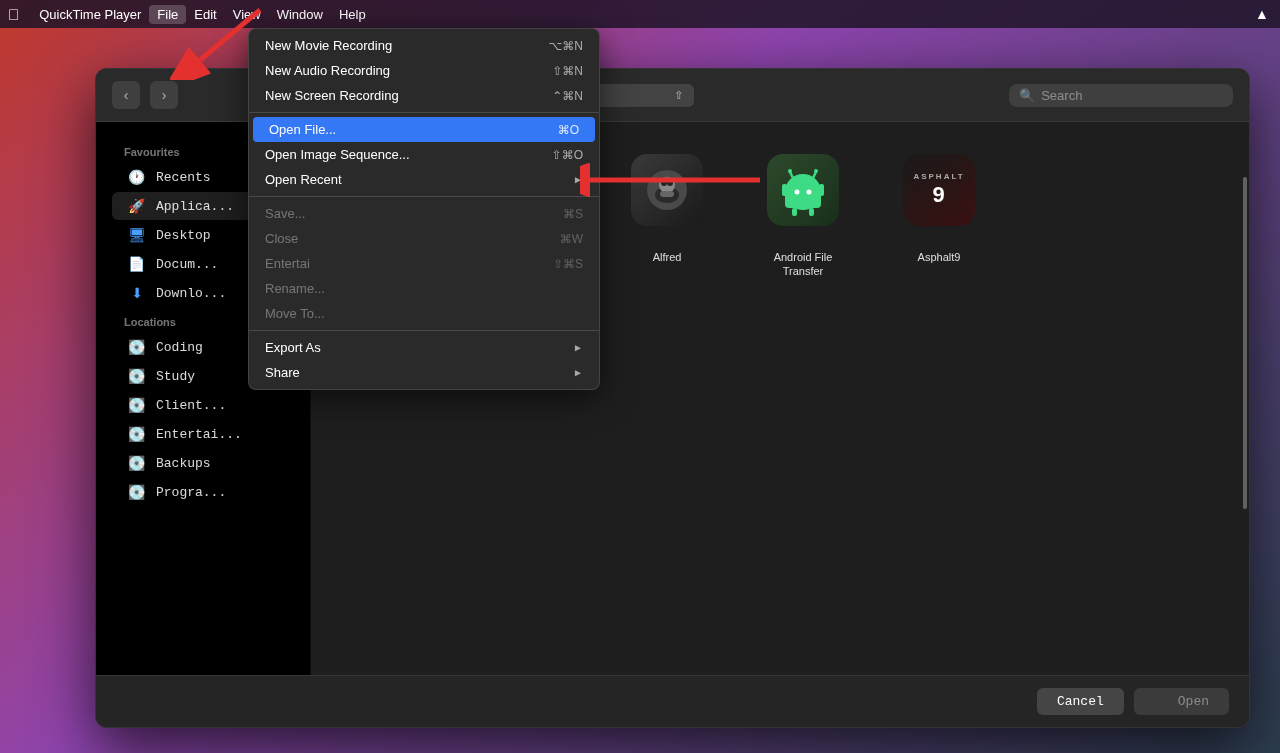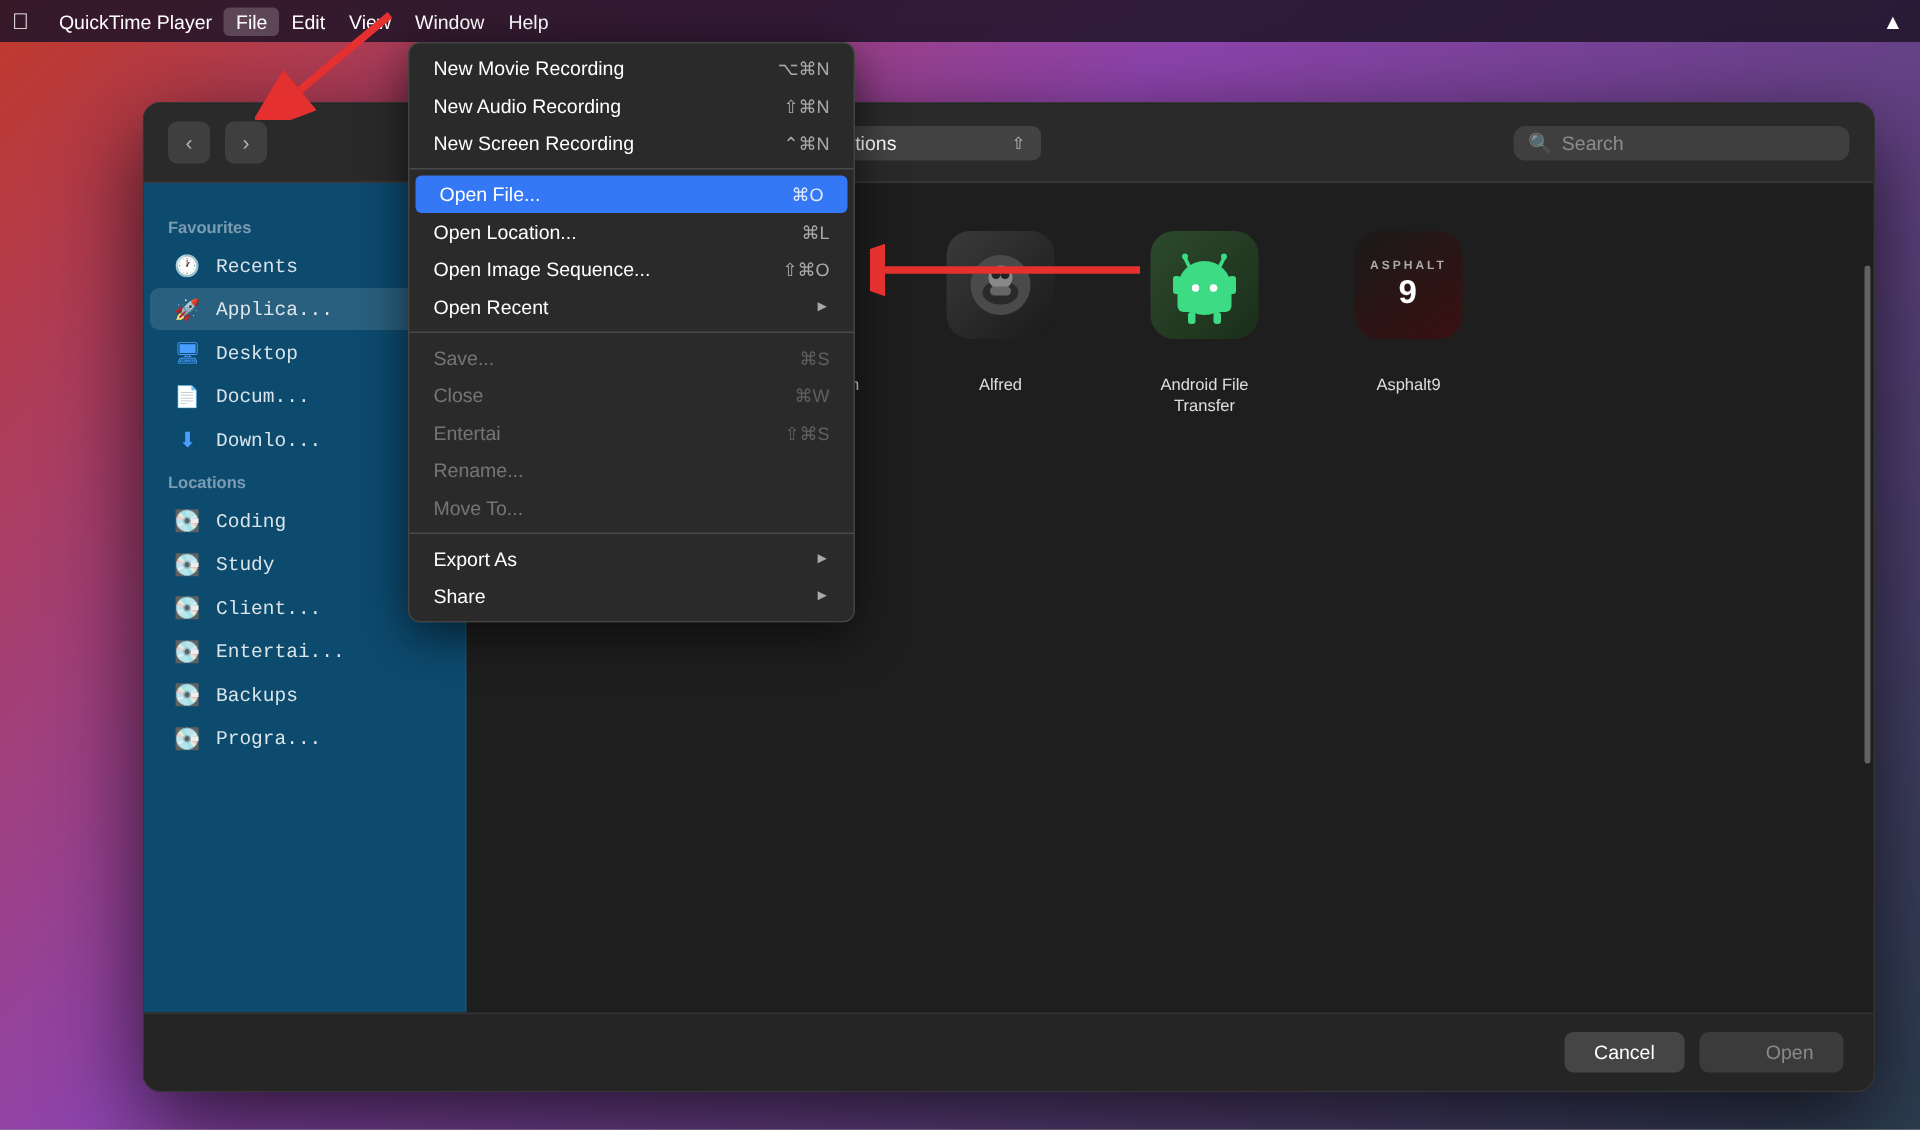--- a/index.html
+++ b/index.html
@@ -55,28 +55,27 @@
       justify-content: center;
       color: white;
       font-size: 14px;
     }
 
     
     .file-menu-dropdown {
       position: absolute;
       top: 28px;
       left: 248px;
-      width: 298px;
+      width: 352px;
       background: #2a2a2a;
       border-radius: 8px;
       box-shadow: 0 8px 32px rgba(0,0,0,0.6);
       z-index: 500;
       padding: 4px 0;
       border: 1px solid rgba(255,255,255,0.12);
-      margin-left: 24px;
     }
     .menu-item {
       display: flex;
       align-items: center;
       justify-content: space-between;
       padding: 5px 16px;
       font-size: 13px;
       color: #fff;
       cursor: pointer;
       user-select: none;
@@ -205,22 +204,22 @@
     
     .dialog-body {
       display: flex;
       flex: 1;
       overflow: hidden;
     }
 
     
     .sidebar {
       width: 215px;
-      background: #0c4a6e;
-      padding: 16px 0;
+      background: #000000;
+      padding: 16px 12px;
       overflow-y: auto;
       border-right: 1px solid rgba(255,255,255,0.06);
       flex-shrink: 0;
     }
     .sidebar-section-label {
       font-size: 11px;
       font-weight: 600;
       color: rgba(255,255,255,0.45);
       padding: 8px 16px 4px;
       text-transform: none;
@@ -338,20 +337,21 @@
       background: #252525;
       border-top: 1px solid rgba(255,255,255,0.08);
       gap: 10px;
     }
     .footer-btn {
       padding: 6px 20px;
       border-radius: 6px;
       font-size: 13px;
       cursor: pointer;
       border: none;
+      font-family: Liberation Mono, monospace;
     }
     .footer-btn.cancel {
       background: rgba(255,255,255,0.15);
       color: white;
     }
     .footer-btn.open {
       background: rgba(255,255,255,0.1);
       color: rgba(255,255,255,0.4);
       cursor: default;
       padding-left: 44px;
@@ -460,24 +460,20 @@
     <span>New Screen Recording</span>
     <span class="shortcut">⌃⌘N</span>
   </div>
   <div class="menu-separator"></div>
 
   <div class="menu-item highlighted">
     <span>Open File...</span>
     <span class="shortcut">⌘O</span>
   </div>
 
-  <div class="menu-item">
-    <span>Open Location...</span>
-    <span class="shortcut">⌘L</span>
-  </div>
 
   <div class="menu-item">
     <span>Open Image Sequence...</span>
     <span class="shortcut">⇧⌘O</span>
   </div>
 
   <div class="menu-item">
     <span>Open Recent</span>
     <span class="submenu-arrow">►</span>
   </div>

